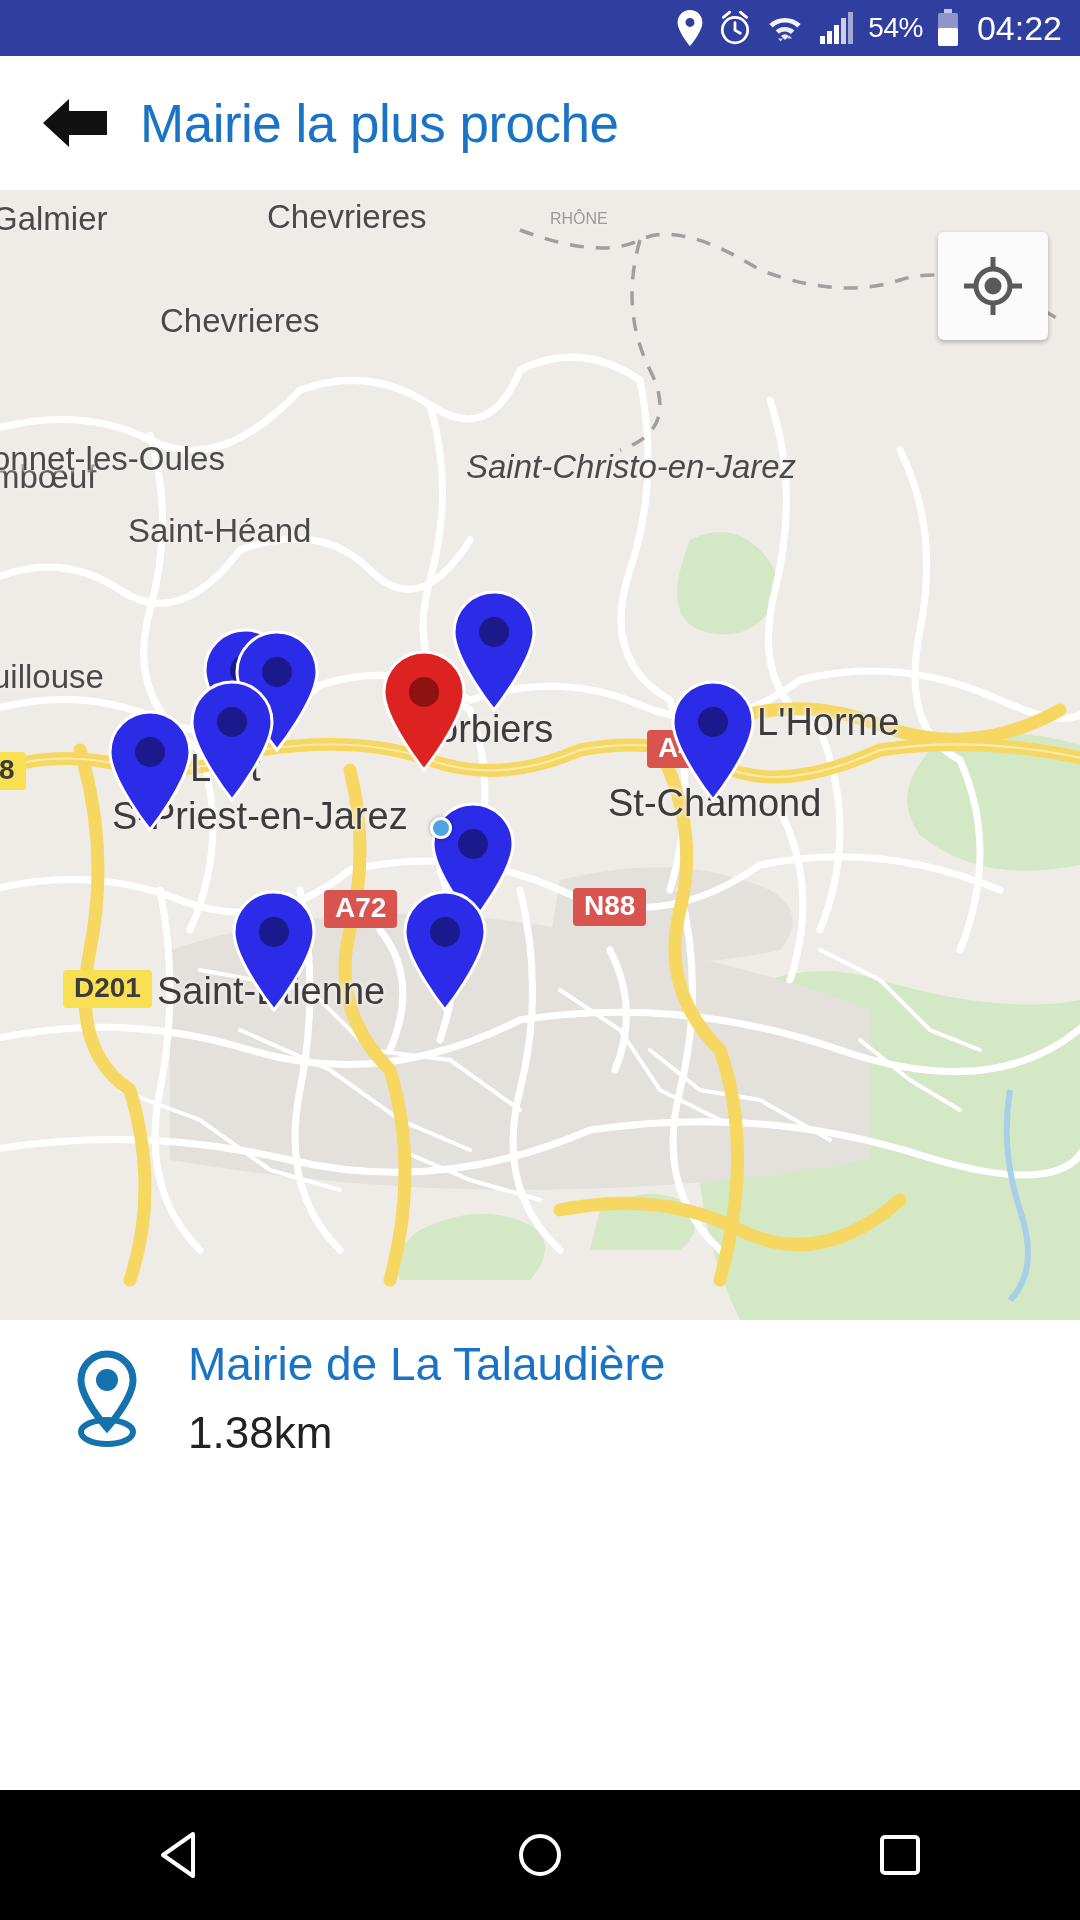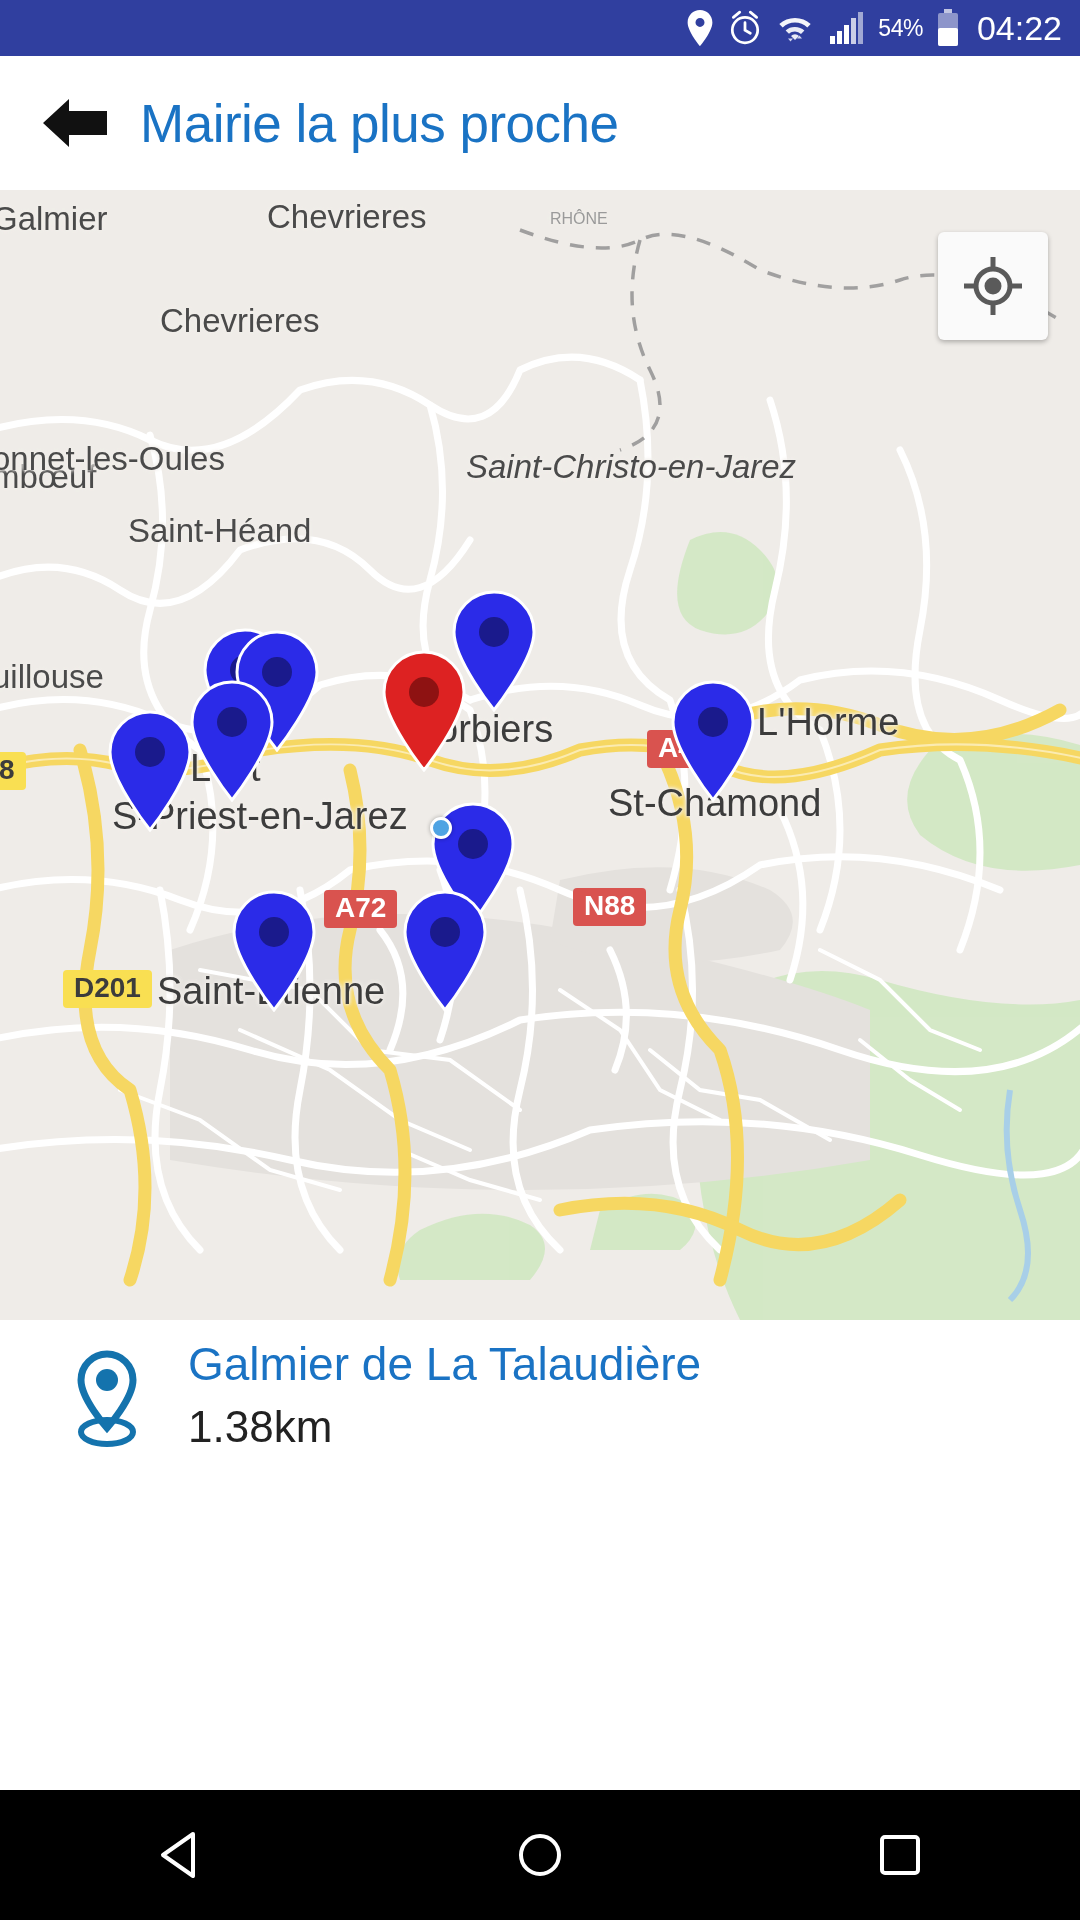--- a/index.html
+++ b/index.html
@@ -14,21 +14,21 @@
   .statusbar {
     position: absolute; left: 0; top: 0;
     width: 1080px; height: 56px;
     background: #303f9f;
     display: flex; align-items: center; justify-content: flex-end;
     padding-right: 18px;
     gap: 14px;
   }
   .statusbar .sb-icon { display: flex; align-items: center; color: #fff; }
   .sb-pct {
-    color: #ffffff; font-size: 23px; font-weight: 500;
+    color: #ffffff; font-size: 28px; font-weight: 500;
     letter-spacing: -0.5px; line-height: 1;
   }
   .sb-time {
     color: #ffffff; font-size: 34px; font-weight: 500;
     letter-spacing: 0px; line-height: 1; margin-left: 4px;
   }
 
   
   .appbar {
     position: absolute; left: 0; top: 56px;
@@ -121,21 +121,21 @@
     width: 118px; display: flex; justify-content: center;
     padding-top: 30px; margin-left: 48px;
   }
   .poi-text { margin-left: 22px; padding-top: 18px; }
   .poi-name {
     color: #1a73c4; font-size: 46px; font-weight: 400;
     line-height: 1.15; white-space: nowrap;
   }
   .poi-dist {
     color: #222222; font-size: 44px; font-weight: 400;
-    margin-top: 12px; line-height: 1.1;
+    margin-top: 18px; line-height: 1.1;
   }
   .poi-badge {
     position: absolute; right: 48px; top: 82px;
     color: #6aab1e; font-size: 38px; font-weight: 400;
     white-space: nowrap;
   }
 
   
   .navbar {
     position: absolute; left: 0; top: 1790px;
@@ -373,21 +373,21 @@
 
   <div class="poi-row">
     <div class="poi-pin">
       <svg width="78" height="100" viewBox="0 0 78 100">
         <path d="M39 4C24.6 4 13 15.6 13 30c0 19 26 48 26 48s26-29 26-48C65 15.6 53.4 4 39 4z" fill="none" stroke="#1473ad" stroke-width="7"></path>
         <circle cx="39" cy="30" r="11" fill="#1473ad"></circle>
         <ellipse cx="39" cy="82" rx="26" ry="12" fill="none" stroke="#1473ad" stroke-width="6"></ellipse>
       </svg>
     </div>
     <div class="poi-text">
-      <div class="poi-name">Galmier de La Talaudière</div>
+      <div class="poi-name">Mairie de La Talaudière</div>
       <div class="poi-dist">1.38km</div>
     </div>
   </div>
 
 </div>
 
 <div class="navbar">
   <div>
     <svg width="46" height="48" viewBox="0 0 46 48">
       <path d="M36 3 L6 24 L36 45 Z" fill="none" stroke="#fff" stroke-width="4" stroke-linejoin="round"></path>

